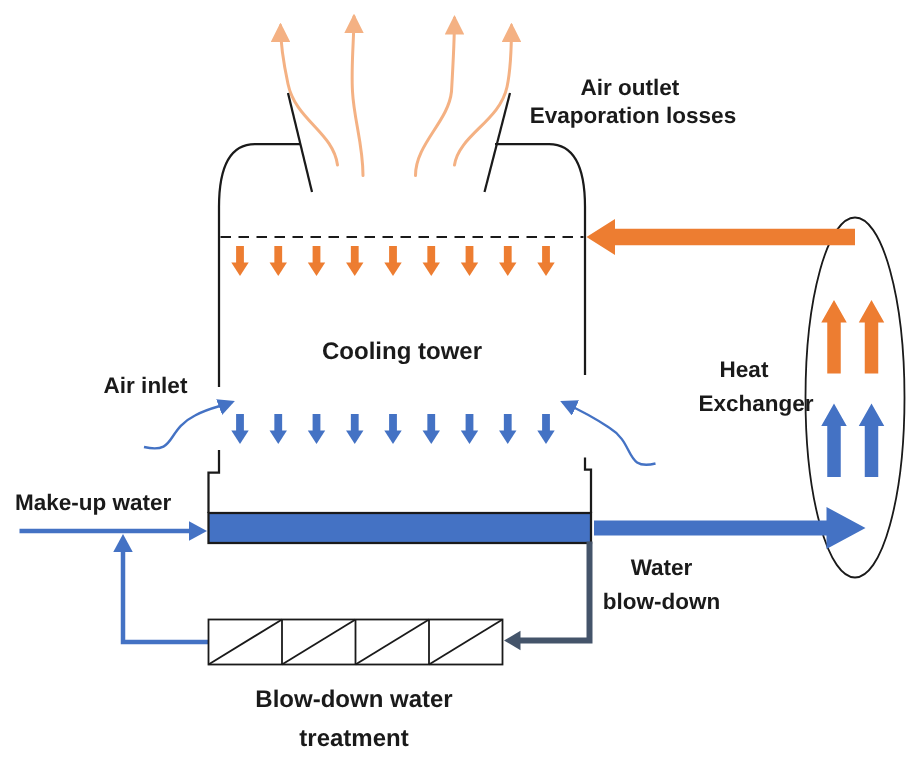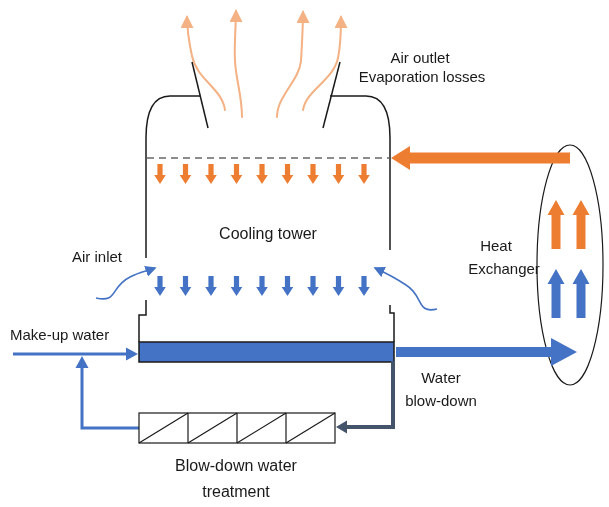--- a/index.html
+++ b/index.html
@@ -3,20 +3,21 @@
 <meta charset="utf-8">
 <style>
   html,body{margin:0;padding:0;}
   body{background:#fff;}
   .stage{
     position:relative;
     width:609px;height:507px;
     background:var(--background,#fff);
     font-family:"Liberation Sans",sans-serif;
     overflow:hidden;
+    font-weight:bold;
   }
   svg{display:block;}
   svg text{
     font-family:"Liberation Sans",sans-serif;
     font-size:15px;
     fill:var(--text,#1a1a1a);
   }
   svg text.big{font-size:16px;}
   .outline{stroke:var(--outline,#1a1a1a);fill:none;stroke-width:1.5;}
   .outline-thin{stroke:var(--outline,#1a1a1a);fill:none;stroke-width:1.2;}

